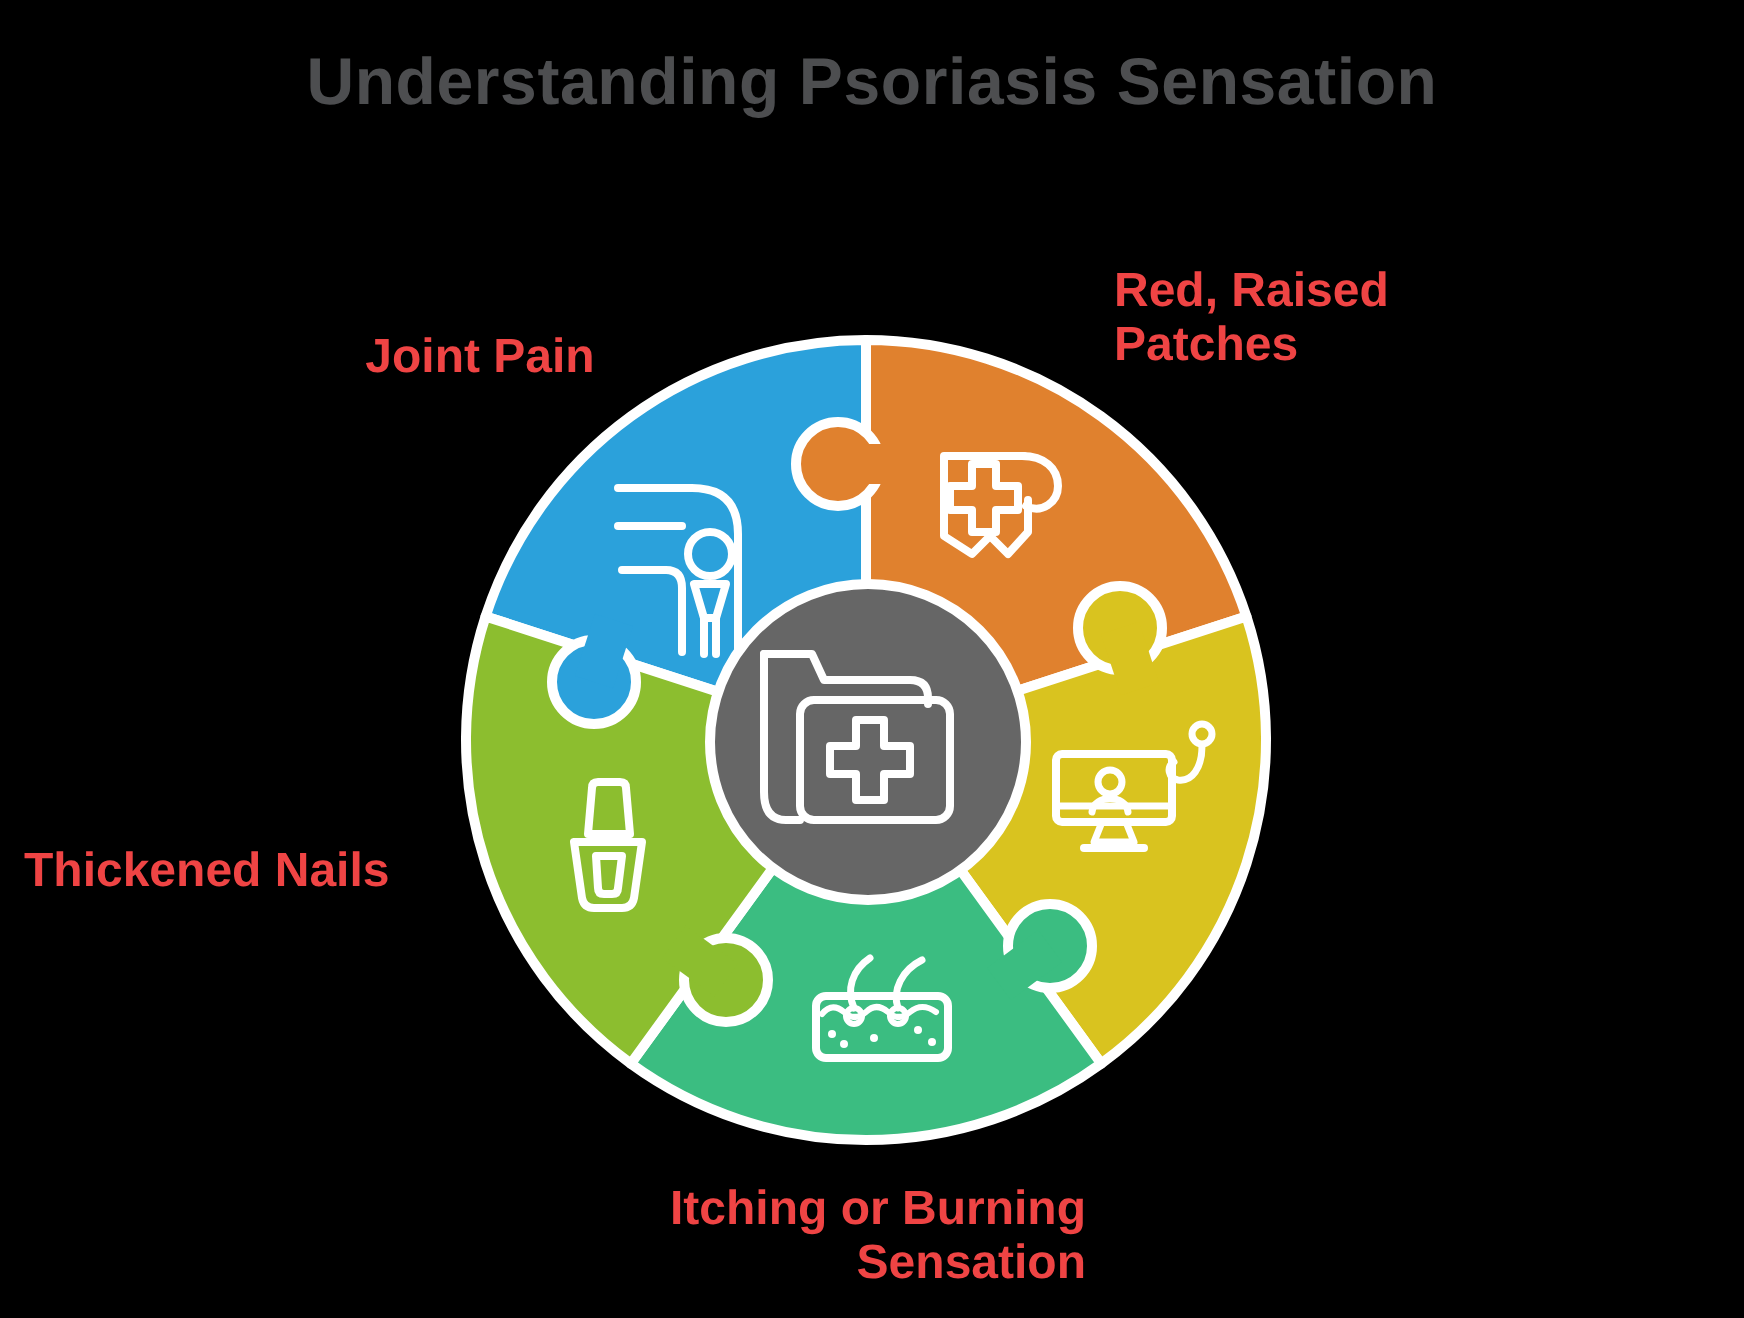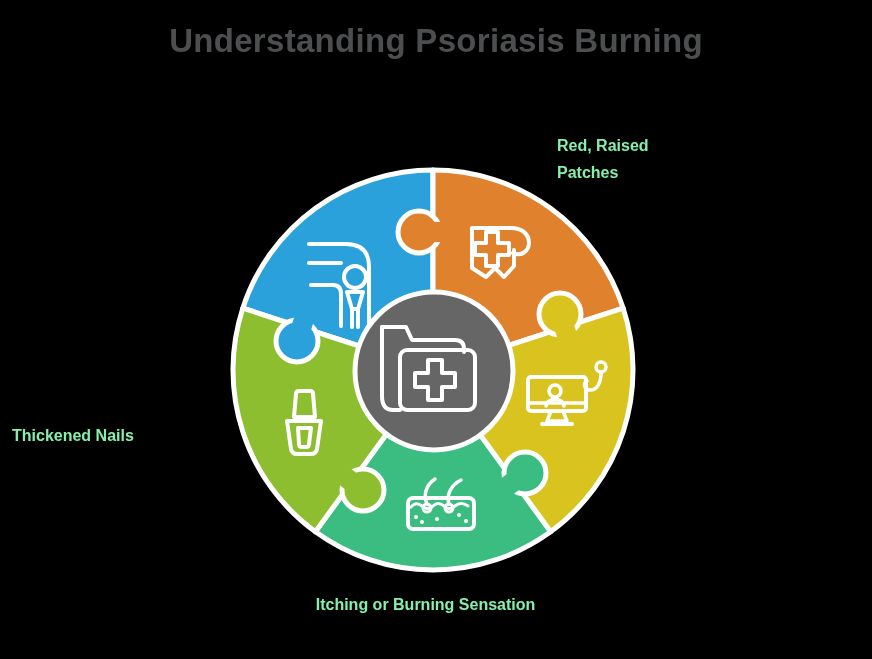--- a/index.html
+++ b/index.html
@@ -15,42 +15,42 @@
     left:0;right:0;top:22px;
     text-align:center;
     font-size:33px;
     font-weight:700;
     letter-spacing:.3px;
     color:#4D4E50;
   }
   .diagram{position:absolute;left:0;top:0;}
   .seg-label{
     position:absolute;
-    font-size:16px;
+    font-size:24px;
     font-weight:700;
     line-height:27px;
-    color:#86efac;
+    color:#ef4444;
   }
   .lbl-joint    {left:160px;top:165px;width:160px;text-align:center;}
   .lbl-patches  {left:557px;top:132px;width:145px;text-align:left;}
   .lbl-dry      {left:654px;top:403px;white-space:nowrap;}
   .lbl-nails    {left:12px; top:403px;white-space:nowrap;margin-top:19px;}
-  .lbl-itching  {left:308px;top:591px;width:235px;text-align:center;}
+  .lbl-itching  {left:308px;top:591px;width:235px;text-align:right;}
   .wedge{stroke:#fff;stroke-width:5;stroke-linejoin:round;}
   .knob{stroke:#fff;stroke-width:5;}
   .icon{fill:none;stroke:#fff;stroke-width:4;stroke-linecap:round;stroke-linejoin:round;}
   .icon-thin{stroke-width:3.5;}
   .icon-dot{fill:#fff;stroke:none;}
 </style>
 </head>
 <body>
 
 <div class="stage">
 
-  <div class="title">Understanding Psoriasis Burning</div>
+  <div class="title">Understanding Psoriasis Sensation</div>
 
   <svg class="diagram" width="872" height="659" viewBox="0 0 872 659">
 
     <path class="wedge" d="M433 370 L242.8 308.2 A200 200 0 0 1 433 170 Z" fill="#2BA1DB"></path>
     <path class="wedge" d="M433 370 L433 170 A200 200 0 0 1 623.2 308.2 Z" fill="#E0812E"></path>
     <path class="wedge" d="M433 370 L623.2 308.2 A200 200 0 0 1 550.6 531.8 Z" fill="#D9C31F"></path>
     <path class="wedge" d="M433 370 L550.6 531.8 A200 200 0 0 1 315.4 531.8 Z" fill="#3BBD81"></path>
     <path class="wedge" d="M433 370 L315.4 531.8 A200 200 0 0 1 242.8 308.2 Z" fill="#8CBE2F"></path>
 
     <g>
@@ -124,17 +124,18 @@
     <circle cx="434" cy="371" r="79" stroke="#fff" stroke-width="5" fill="#666666"></circle>
 
     <g class="icon" stroke-width="4.5">
       <path d="M382 327 H406 L412 340 H455 Q464 340 464 349 V352"></path>
       <path d="M382 327 V396 Q382 410 393 410 H400"></path>
       <rect x="400" y="350" width="75" height="60" rx="7"></rect>
       <path d="M428 360 H442 V373 H455 V387 H442 V400 H428 V387 H415 V373 H428 Z"></path>
     </g>
   </svg>
 
+  <div class="seg-label lbl-joint">Joint Pain</div>
   <div class="seg-label lbl-patches">Red, Raised Patches</div>
   <div class="seg-label lbl-itching">Itching or Burning Sensation</div>
   <div class="seg-label lbl-nails">Thickened Nails</div>
 
 </div>
 
 </body></html>

